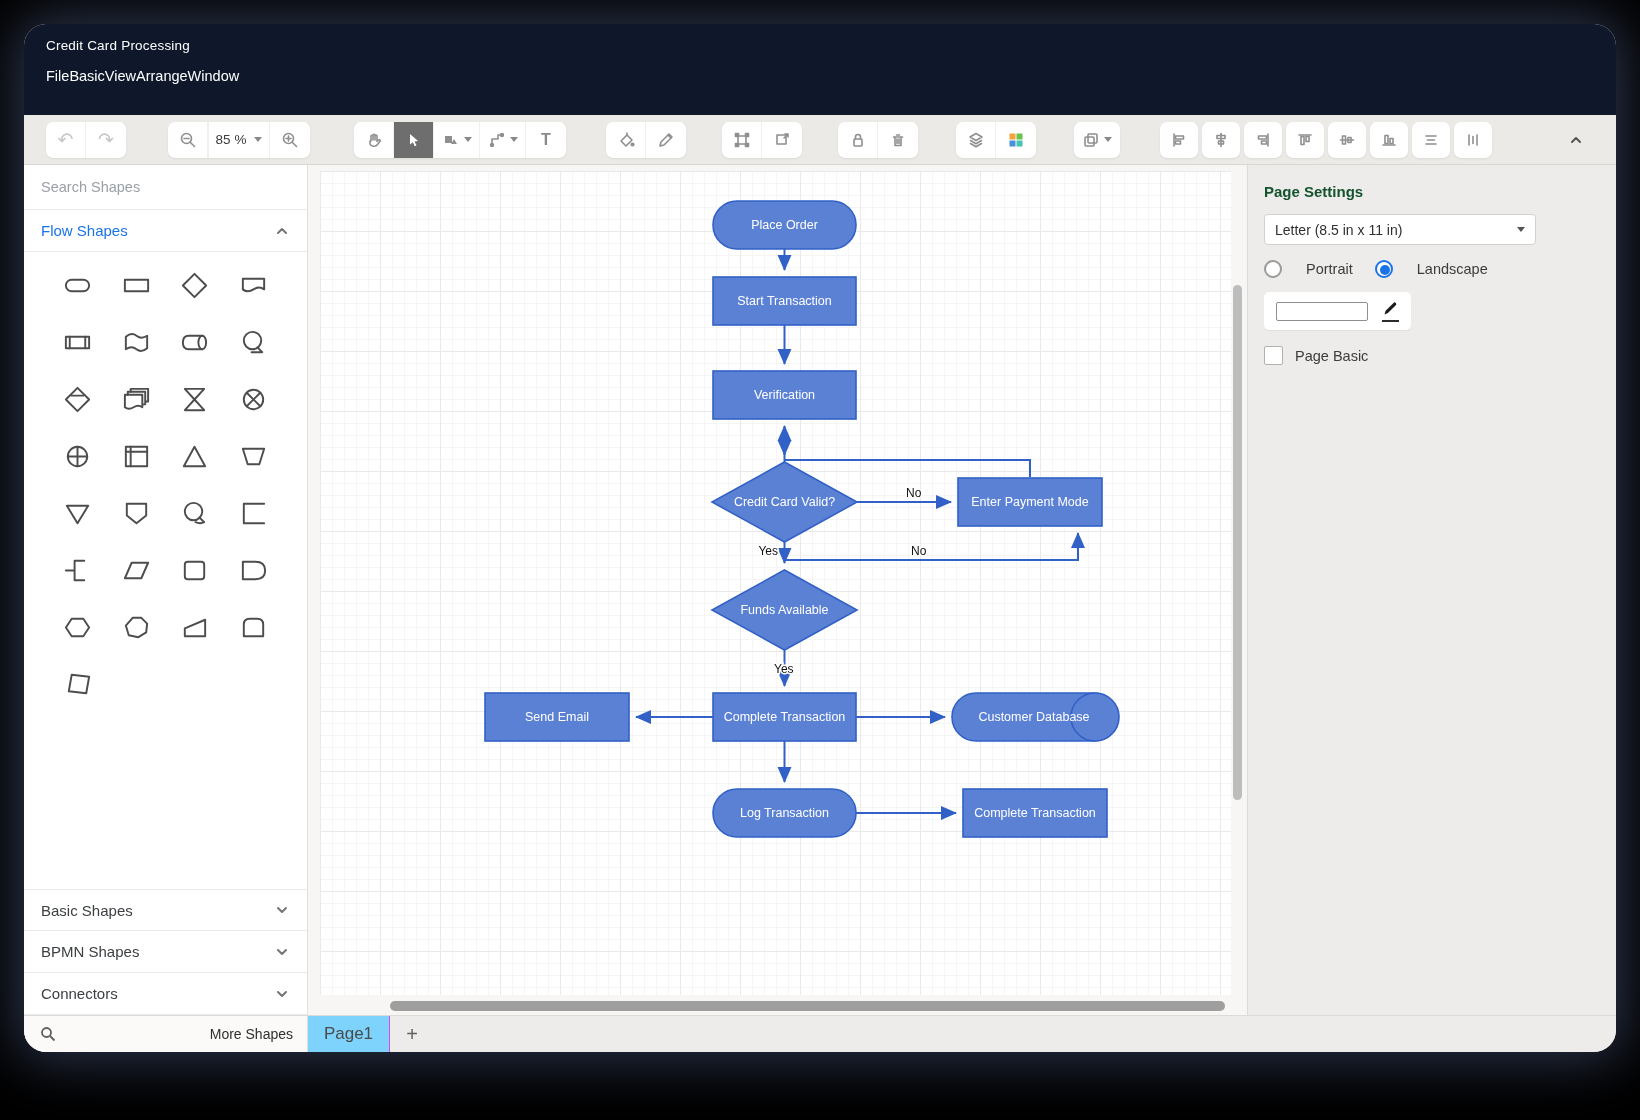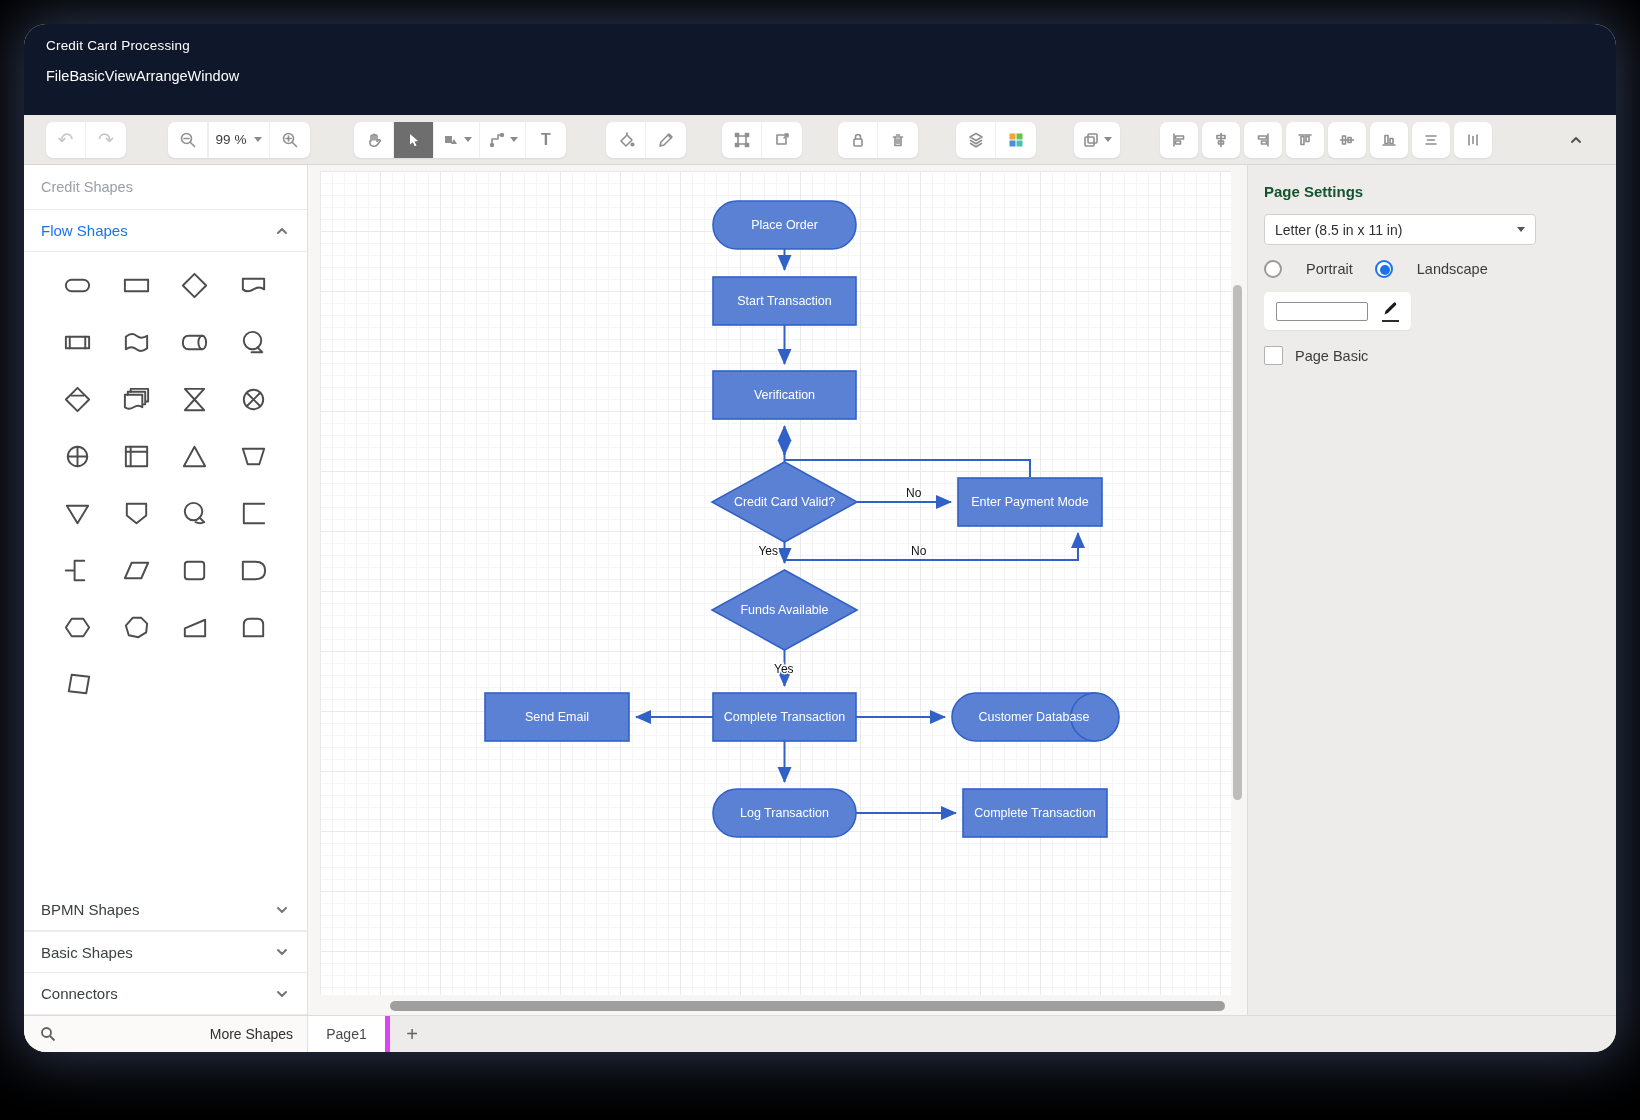--- a/index.html
+++ b/index.html
@@ -70,21 +70,21 @@
   .color-card { margin-top:14px; background:#fff; border-radius:5px; padding:8px 12px; display:inline-flex; align-items:center; gap:14px; box-shadow:0 1px 1px rgba(0,0,0,.05); }
   .color-box { width:92px; height:19px; background:#fff; border:1px solid #8f8f8f; border-radius:2px; }
   .pencil-btn { padding-bottom:3px; border-bottom:2px solid #2c2c2c; display:flex; }
   .rp-check { display:flex; align-items:center; gap:12px; margin-top:16px; font-size:14.5px; color:#3c3c3c; }
   .checkbox { width:19px; height:19px; background:#fff; border:1px solid #b3b1ae; border-radius:2px; }
   
   .bottombar { flex:0 0 37px; display:flex; background:#edecea; border-top:1px solid #dddbd8; }
   .sb-footer { flex:0 0 284px; background:#fbfaf9; border-right:1px solid #e2e0dd; display:flex; align-items:center; justify-content:space-between; padding:0 14px; }
   .more-shapes { font-size:14px; color:#2f2f2f; }
   .tabs { display:flex; align-items:stretch; }
-  .tab { width:82px; background:#ffffff; border-right:5px solid #d946ef; display:flex; align-items:center; justify-content:center; font-size:14px; color:#4a4a4a; }
+  .tab { width:82px; background:#7dd3fc; border-right:1px solid #d946ef; display:flex; align-items:center; justify-content:center; font-size:17px; color:#4a4a4a; }
   .addtab { width:44px; display:flex; align-items:center; justify-content:center; color:#616161; font-size:20px; font-weight:300; }
 </style>
 </head>
 <body>
 
 <div class="window">
 
   <div class="header">
     <div class="title">Credit Card Processing</div>
     <div class="menubar">
@@ -108,21 +108,21 @@
 
     <div class="tgroup" style="margin-left:42px">
       <div class="tbtn">
         <svg width="18" height="18" class="icon-stroke">
             <circle cx="7.5" cy="7.5" r="5"></circle>
             <line x1="11.2" y1="11.2" x2="15.5" y2="15.5"></line>
             <line x1="5" y1="7.5" x2="10" y2="7.5"></line>
           </svg>
       </div>
       <div class="zoom-label">
-        <span>99 %</span>
+        <span>85 %</span>
         <span class="caret"></span>
       </div>
       <div class="tbtn">
         <svg width="18" height="18" class="icon-stroke">
             <circle cx="7.5" cy="7.5" r="5"></circle>
             <line x1="11.2" y1="11.2" x2="15.5" y2="15.5"></line>
             <line x1="5" y1="7.5" x2="10" y2="7.5"></line>
             <line x1="7.5" y1="5" x2="7.5" y2="10"></line>
           </svg>
       </div>
@@ -299,21 +299,21 @@
     <div class="collapse-btn">
       <svg width="18" height="18">
           <path d="M5 11 L9 7 L13 11" stroke="#555" stroke-width="2" fill="none" stroke-linecap="round" stroke-linejoin="round"></path>
         </svg>
     </div>
   </div>
 
   <div class="main">
 
     <div class="sidebar">
-      <div class="search-row">Credit Shapes</div>
+      <div class="search-row">Search Shapes</div>
       <div class="section-row flow">
         <span>Flow Shapes</span>
         <svg width="16" height="16">
             <path class="chev" d="M4 10 L8 6 L12 10"></path>
           </svg>
       </div>
       <div class="shape-grid" id="shape-grid">
           <div class="shape-cell">
             <svg viewBox="0 0 32 32" width="31" height="31">
               <rect x="4" y="10" width="24" height="12" rx="6"></rect>
@@ -469,28 +469,28 @@
               <path d="M6 13 Q6 7 12 7 H20 Q26 7 26 13 V25 H6 Z"></path>
             </svg>
           </div>
           <div class="shape-cell">
             <svg viewBox="0 0 32 32" width="31" height="31">
               <polygon points="10,6 28,8 25,25 7,23"></polygon>
             </svg>
           </div>
         </div>
       <div class="sidebar-spacer"></div>
+      <div class="section-row" style="border-top:1px solid #ebebeb">
+        <span>Basic Shapes</span>
+        <svg width="16" height="16">
+            <path class="chev" d="M4 6 L8 10 L12 6"></path>
+          </svg>
+      </div>
       <div class="section-row">
         <span>BPMN Shapes</span>
-        <svg width="16" height="16">
-            <path class="chev" d="M4 6 L8 10 L12 6"></path>
-          </svg>
-      </div>
-      <div class="section-row" style="border-top:1px solid #ebebeb">
-        <span>Basic Shapes</span>
         <svg width="16" height="16">
             <path class="chev" d="M4 6 L8 10 L12 6"></path>
           </svg>
       </div>
       <div class="section-row">
         <span>Connectors</span>
         <svg width="16" height="16">
             <path class="chev" d="M4 6 L8 10 L12 6"></path>
           </svg>
       </div>

